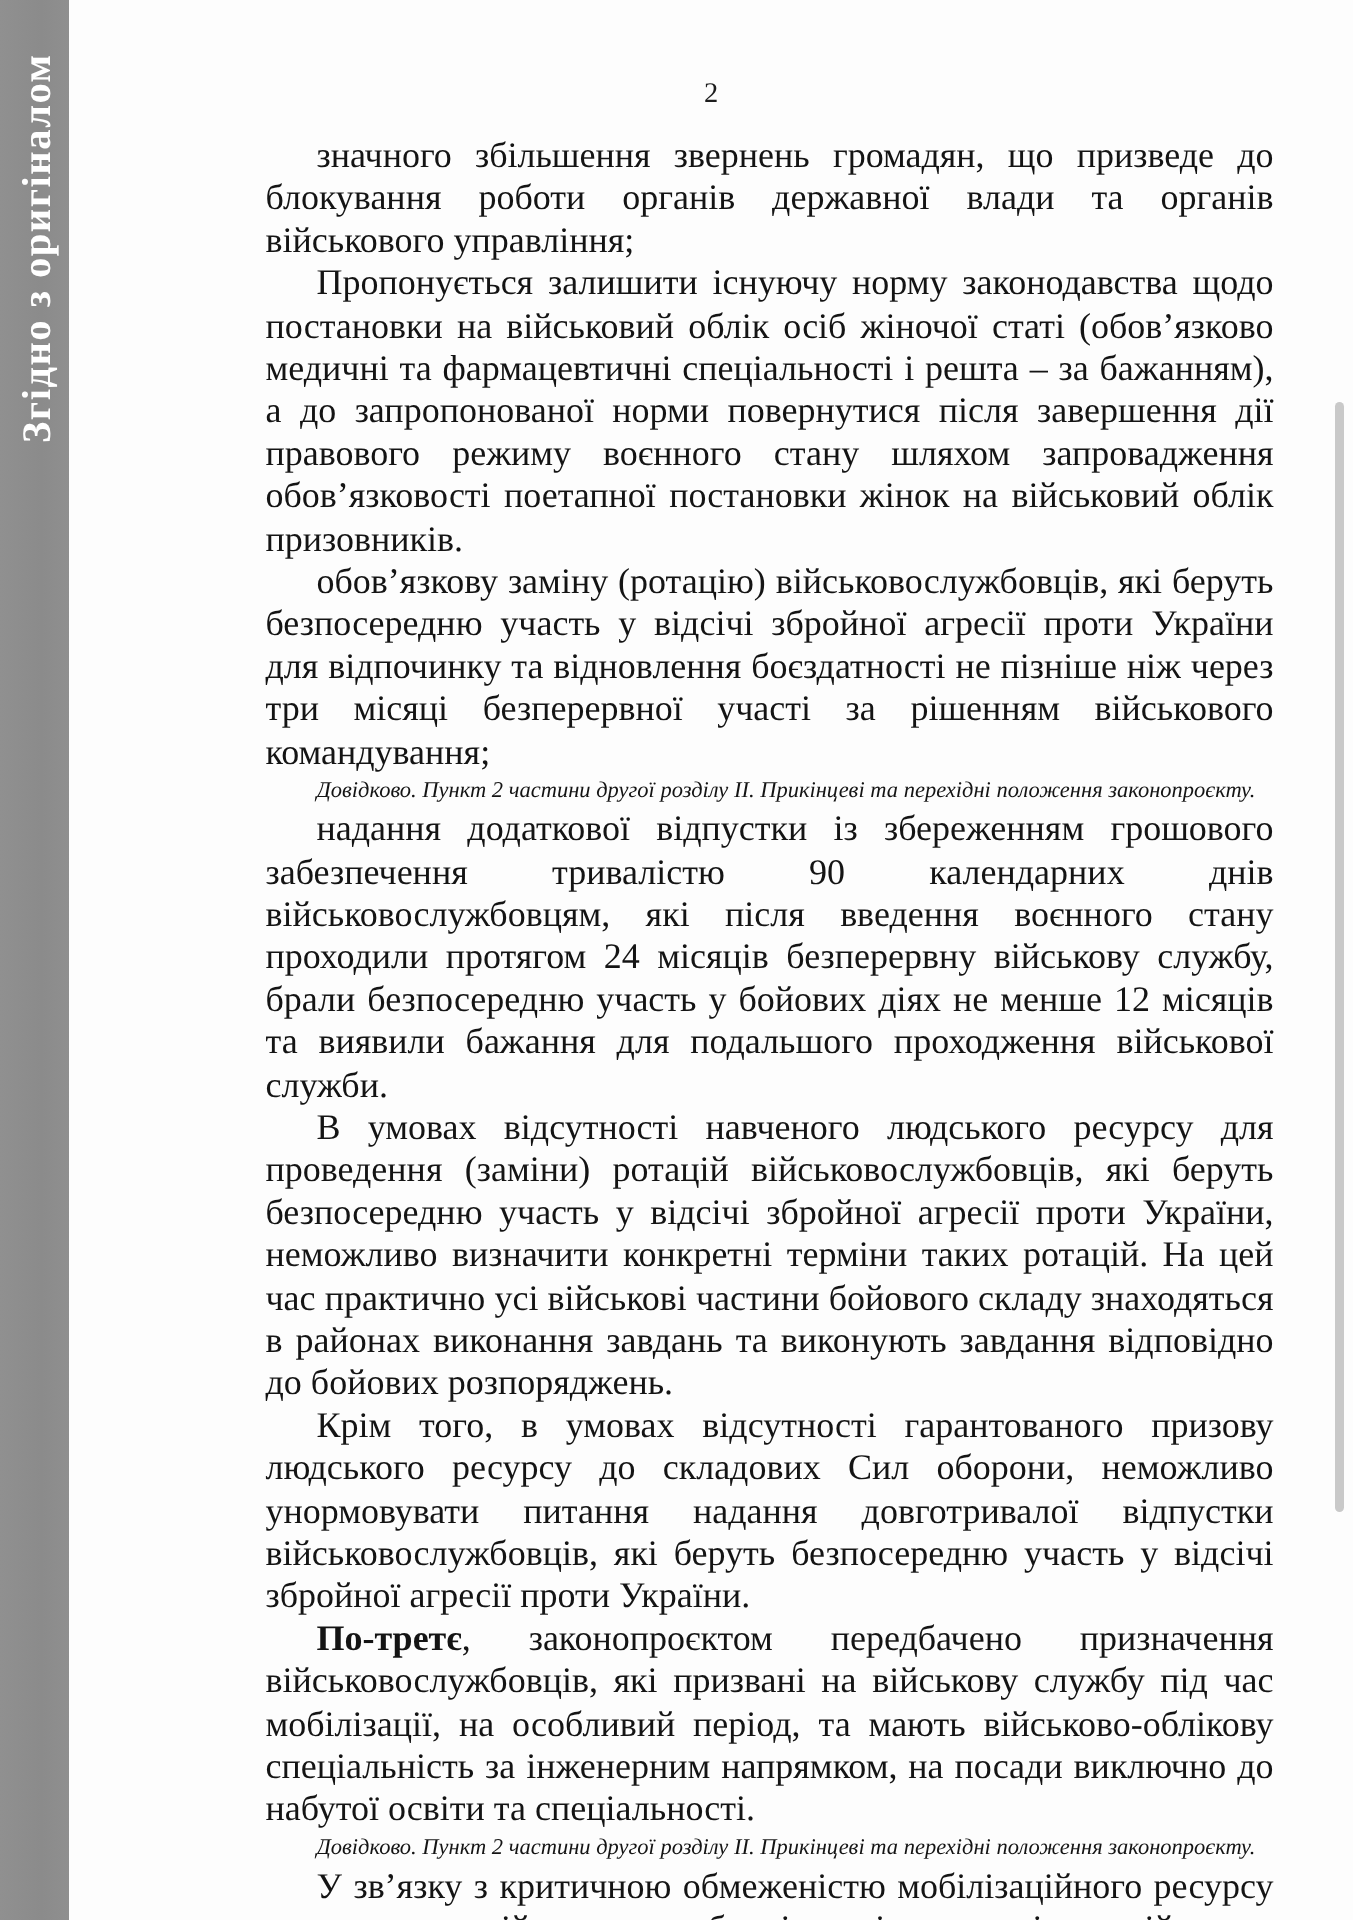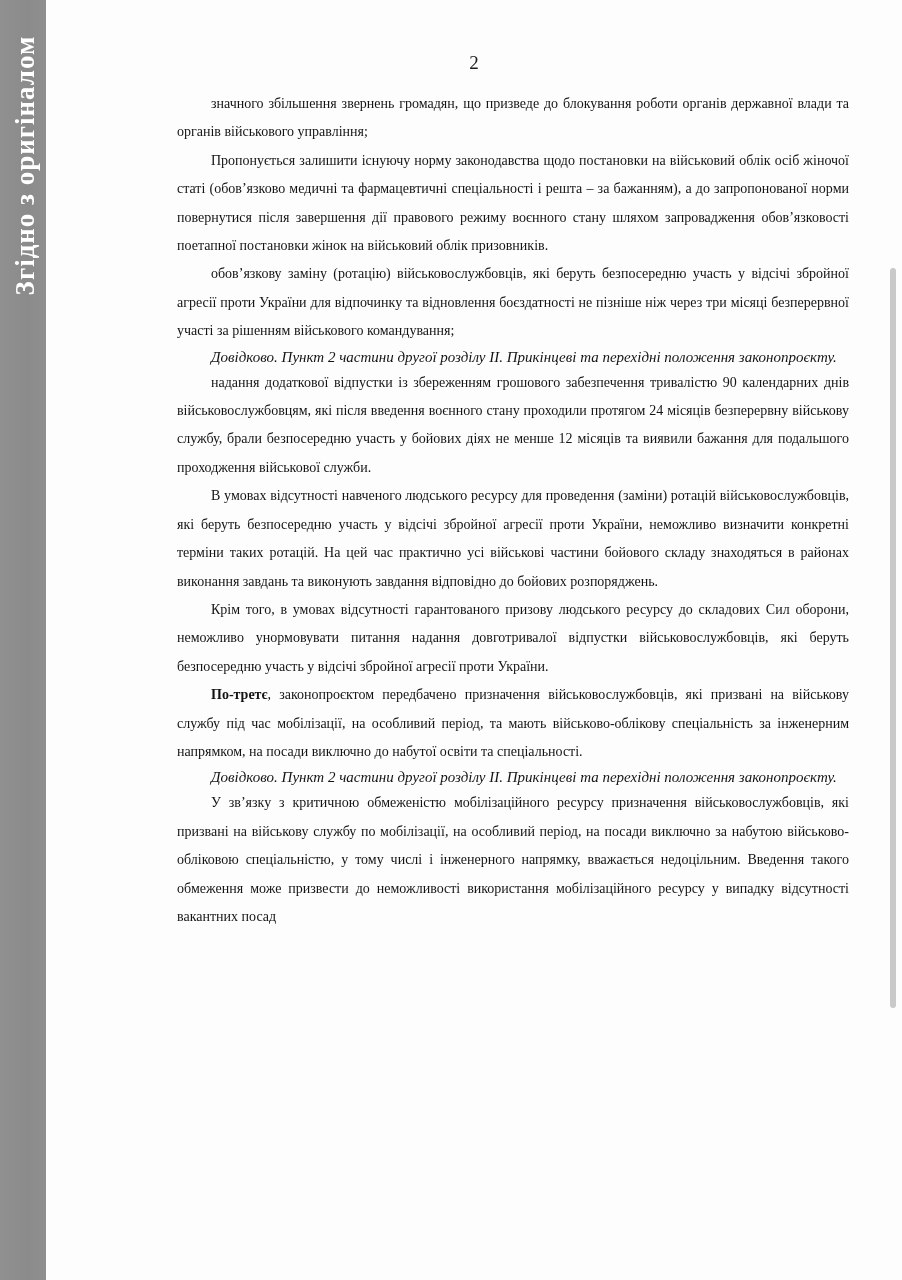--- a/index.html
+++ b/index.html
@@ -83,21 +83,21 @@
   }
   .content {
     position: absolute;
     left: 131px;
     top: 90px;
     width: 672px;
     color: #141414;
   }
   p {
     margin: 0;
-    font-size: 14px;
+    font-size: 24px;
     line-height: 28.4px;
     text-align: justify;
     text-justify: inter-word;
     text-indent: 34px;
     hyphens: none;
   }
   p.ref {
     font-style: italic;
     font-size: 15px;
     line-height: 23px;

